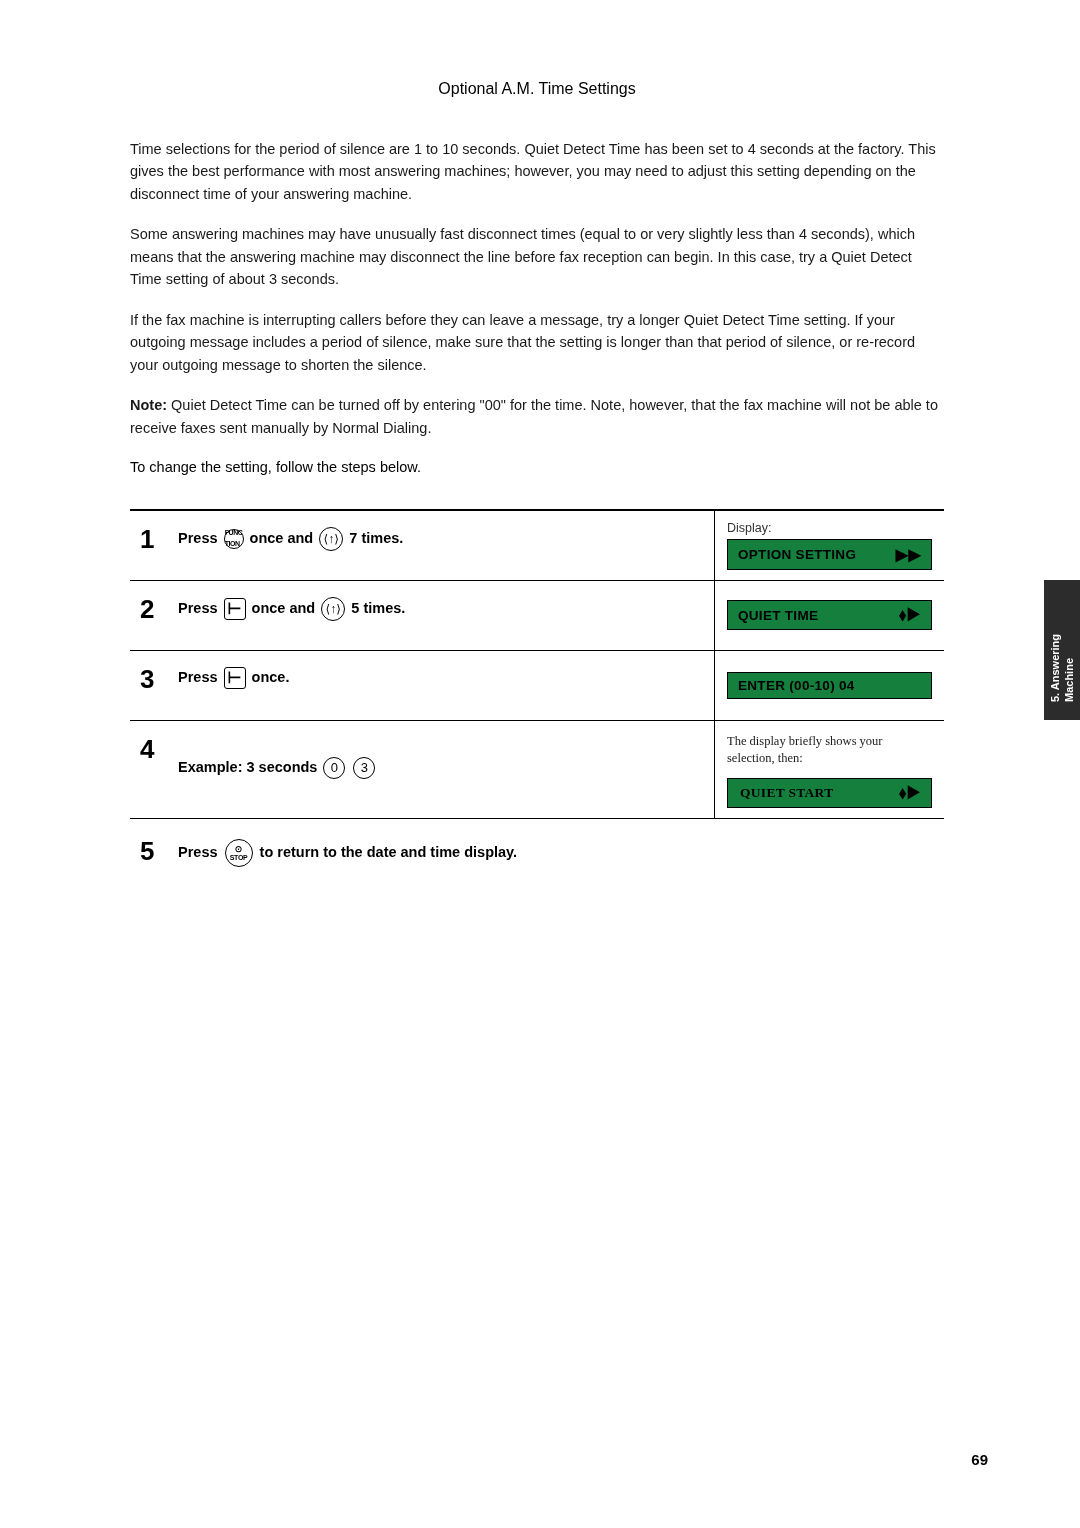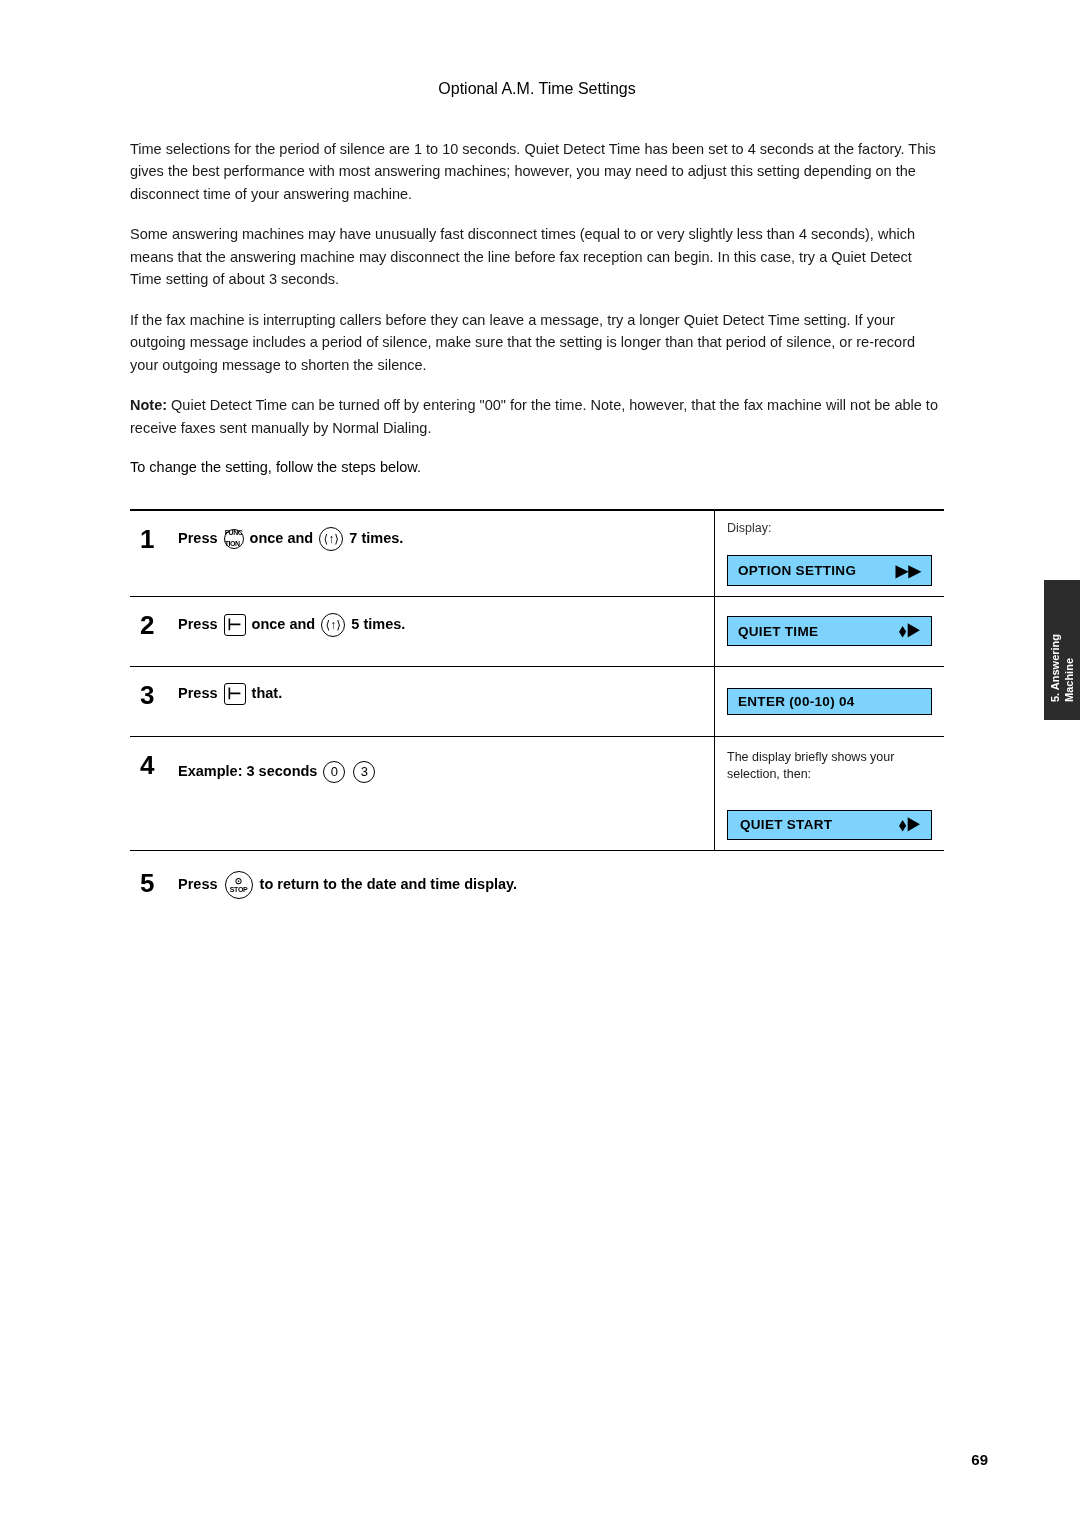--- a/index.html
+++ b/index.html
@@ -105,36 +105,36 @@
     }
 
     .step-right {
       width: 230px;
       border-left: 1.5px solid #000;
       padding: 10px 12px;
       font-size: 13.5px;
       display: flex;
       flex-direction: column;
       justify-content: center;
-      gap: 20px;
+      gap: 4px;
     }
 
     .display-label {
       font-size: 12.5px;
       color: #333;
     }
 
     .display-box {
       border: 1.5px solid #000;
       padding: 5px 10px;
       font-size: 13.5px;
       display: flex;
       align-items: center;
       justify-content: space-between;
-      background: #7dd3fc;
+      background: #15803d;
       font-weight: bold;
       letter-spacing: 0.3px;
     }
 
     .display-box .arrow {
       font-size: 16px;
       display: inline-flex;
       align-items: center;
       gap: 2px;
     }
@@ -199,21 +199,21 @@
     .step-bold {
       font-weight: bold;
     }
 
     .step-4-sub {
       font-size: 14px;
       line-height: 1.5;
     }
 
     .example-line {
-      margin-top: 8px;
+      margin-top: 20px;
       font-weight: bold;
       font-size: 14.5px;
     }
 
     .num-key {
       display: inline-flex;
       align-items: center;
       justify-content: center;
       width: 22px;
       height: 22px;
@@ -319,42 +319,42 @@
           </div>
         </div>
       </div>
 
       <div class="step-row">
         <div class="step-left">
           <div class="step-number">3</div>
           <div class="step-content">
             <span class="step-bold">Press </span>
             <span class="icon-set" style="font-size:16px;">⊢</span>
-            <span class="step-bold"> that.</span>
+            <span class="step-bold"> once.</span>
           </div>
         </div>
         <div class="step-right">
           <div class="display-box">
             <span>ENTER (00-10) 04</span>
           </div>
         </div>
       </div>
 
       <div class="step-row" style="align-items:stretch;">
         <div class="step-left" style="align-items:flex-start;">
           <div class="step-number">4</div>
           <div class="step-content step-4-sub">
             <div class="example-line">
               <span>Example: 3 seconds </span>
               <span class="num-key">0</span>
               <span class="num-key">3</span>
             </div>
           </div>
         </div>
-        <div class="step-right" style="justify-content:flex-start; padding-top:12px;">
+        <div class="step-right" style="justify-content:flex-start; padding-top:12px;font-family:Liberation Serif, serif;">
           <span class="right-small-text">The display briefly shows your selection, then:</span>
           <div class="display-box" style="margin-top:6px;padding-left:12px;">
             <span>QUIET START</span>
             <span class="arrow">⬧▶</span>
           </div>
         </div>
       </div>
 
       <div class="step-5-row">
         <div class="step-number">5</div>

